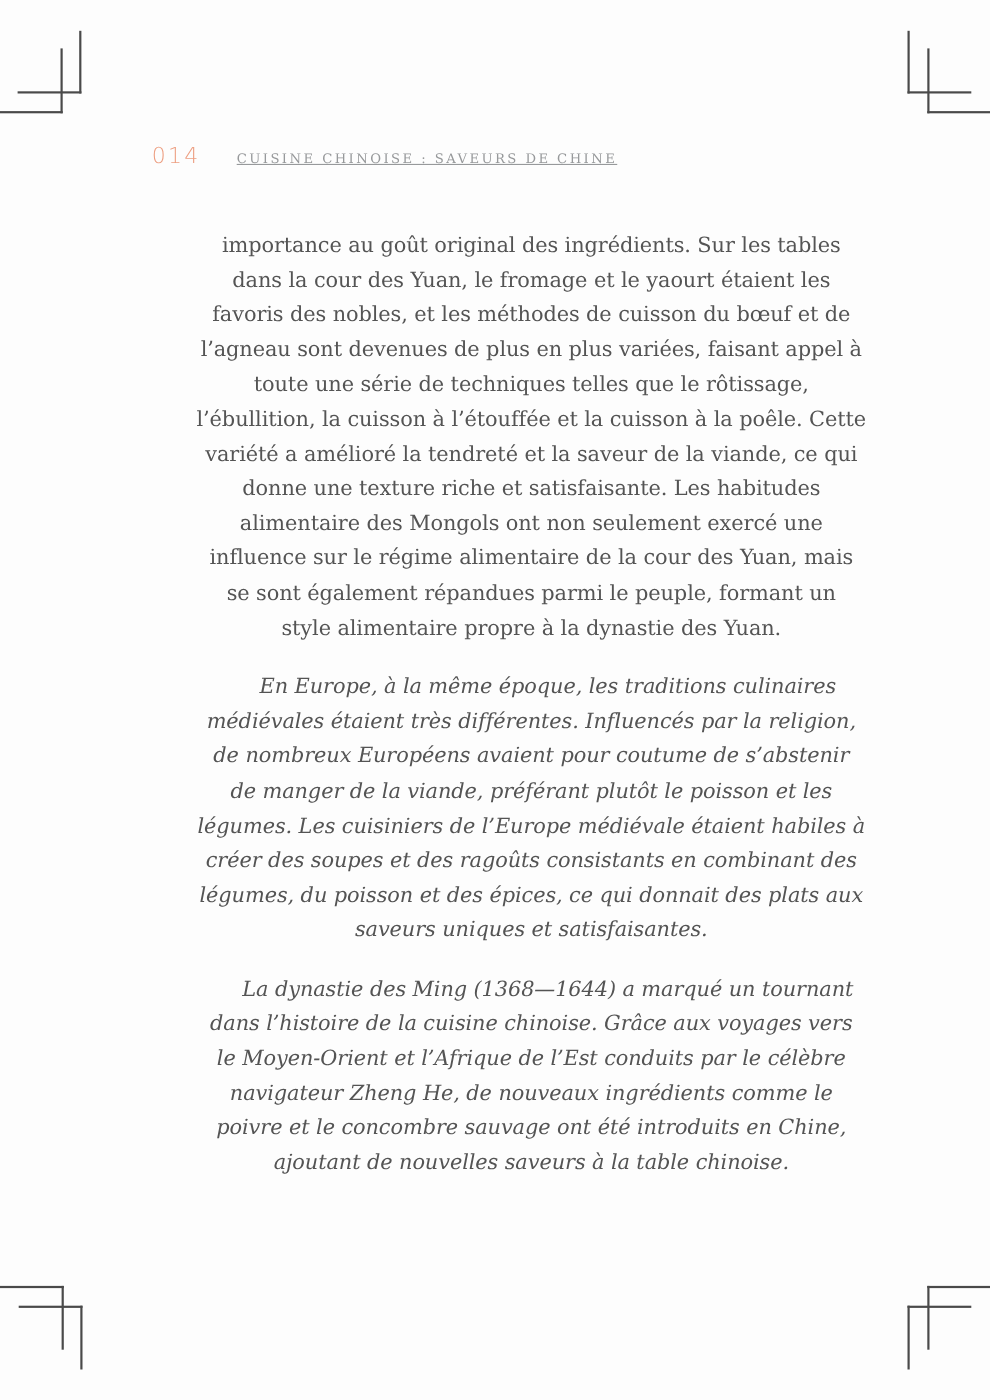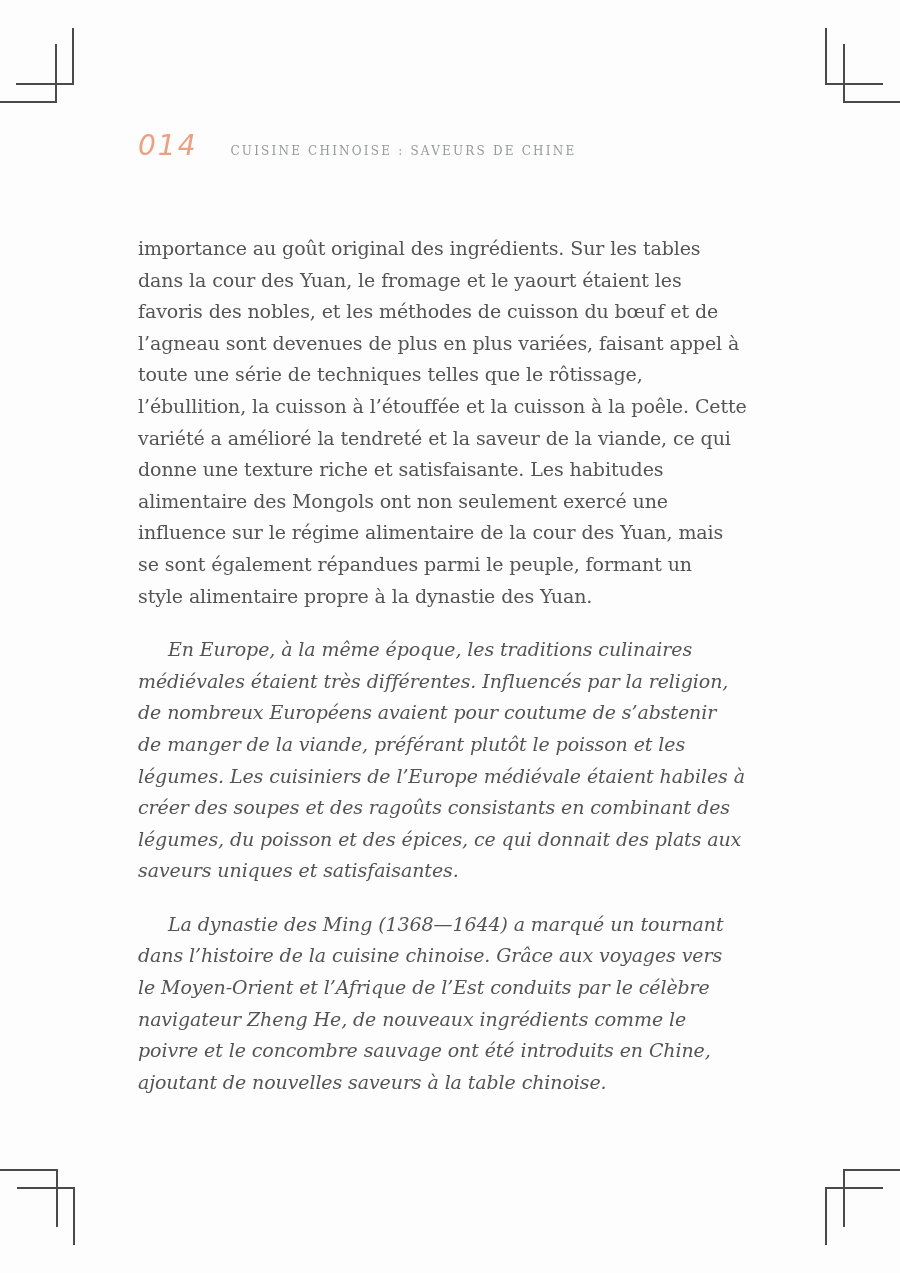--- a/index.html
+++ b/index.html
@@ -48,38 +48,39 @@
   }
   .running-head {
     display: flex;
     align-items: baseline;
     gap: 33px;
     height: 28px;
   }
   .pagenum {
     font-family: "DejaVu Sans", sans-serif;
     font-weight: 300;
-    font-size: 28px;
+    font-size: 20px;
     letter-spacing: 2px;
     color: #ed9f82;
-    font-style: italic;
   }
   .running-title {
     font-family: "DejaVu Serif", serif;
     font-size: 12px;
     letter-spacing: 2.2px;
     color: #97999b;
+    text-decoration: underline;
   }
   .body-text {
-    margin-top: 76px;
+    margin-top: 51px;
     width: 690px;
     font-size: 19px;
     line-height: 31.6px;
     color: #545454;
     letter-spacing: -0.1px;
+    text-align: center;
   }
   .para {
     margin: 0 0 22px 0;
     white-space: pre-line;
   }
   .para.indent {
     text-indent: 30px;
     font-style: italic;
   }
 </style>

